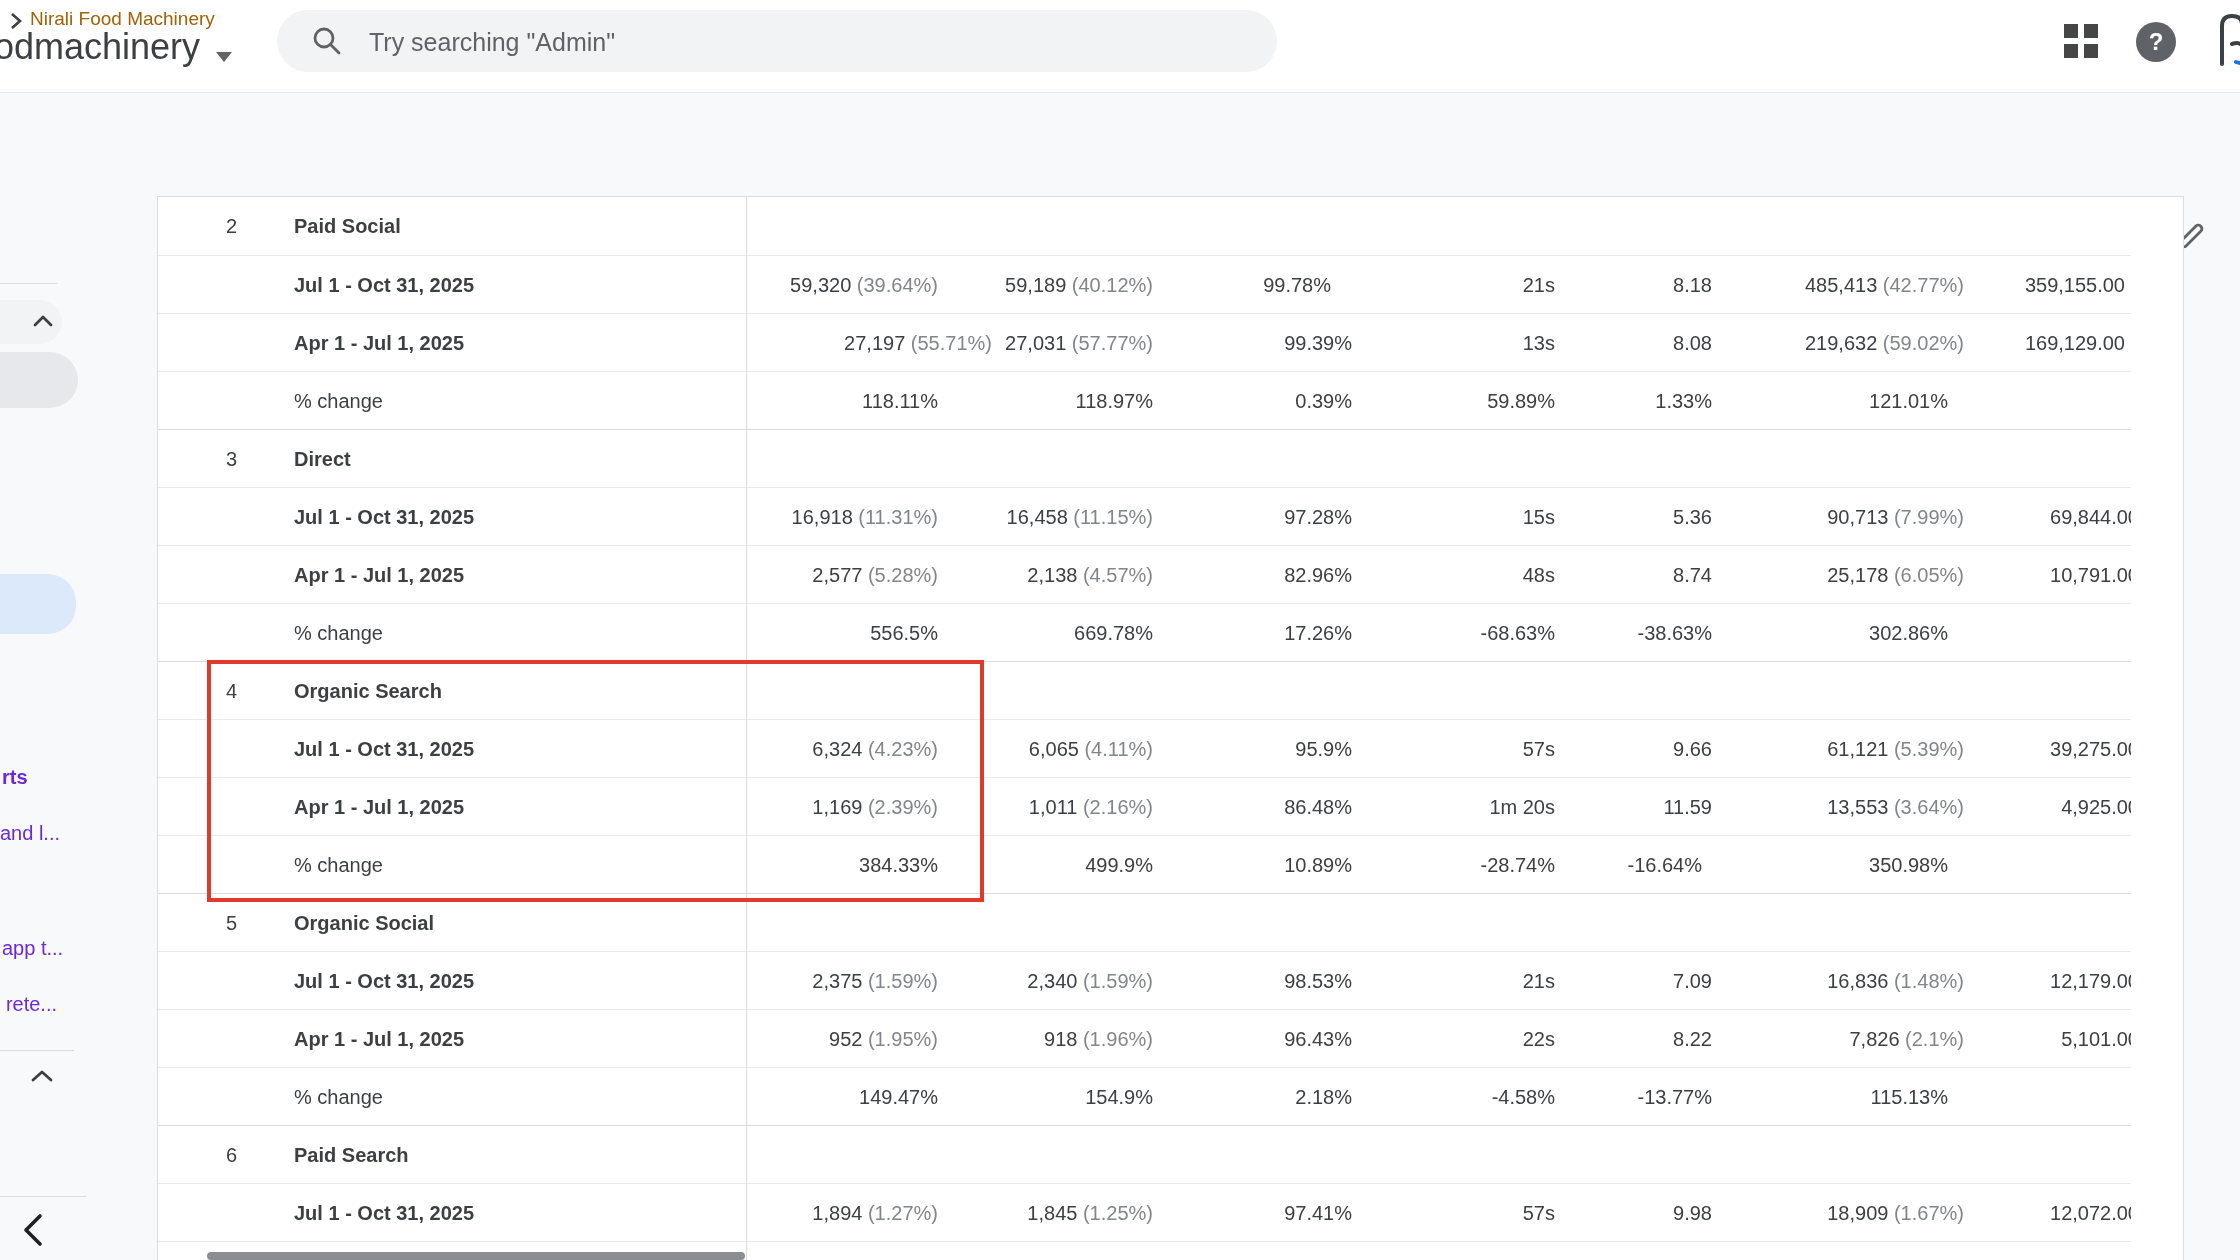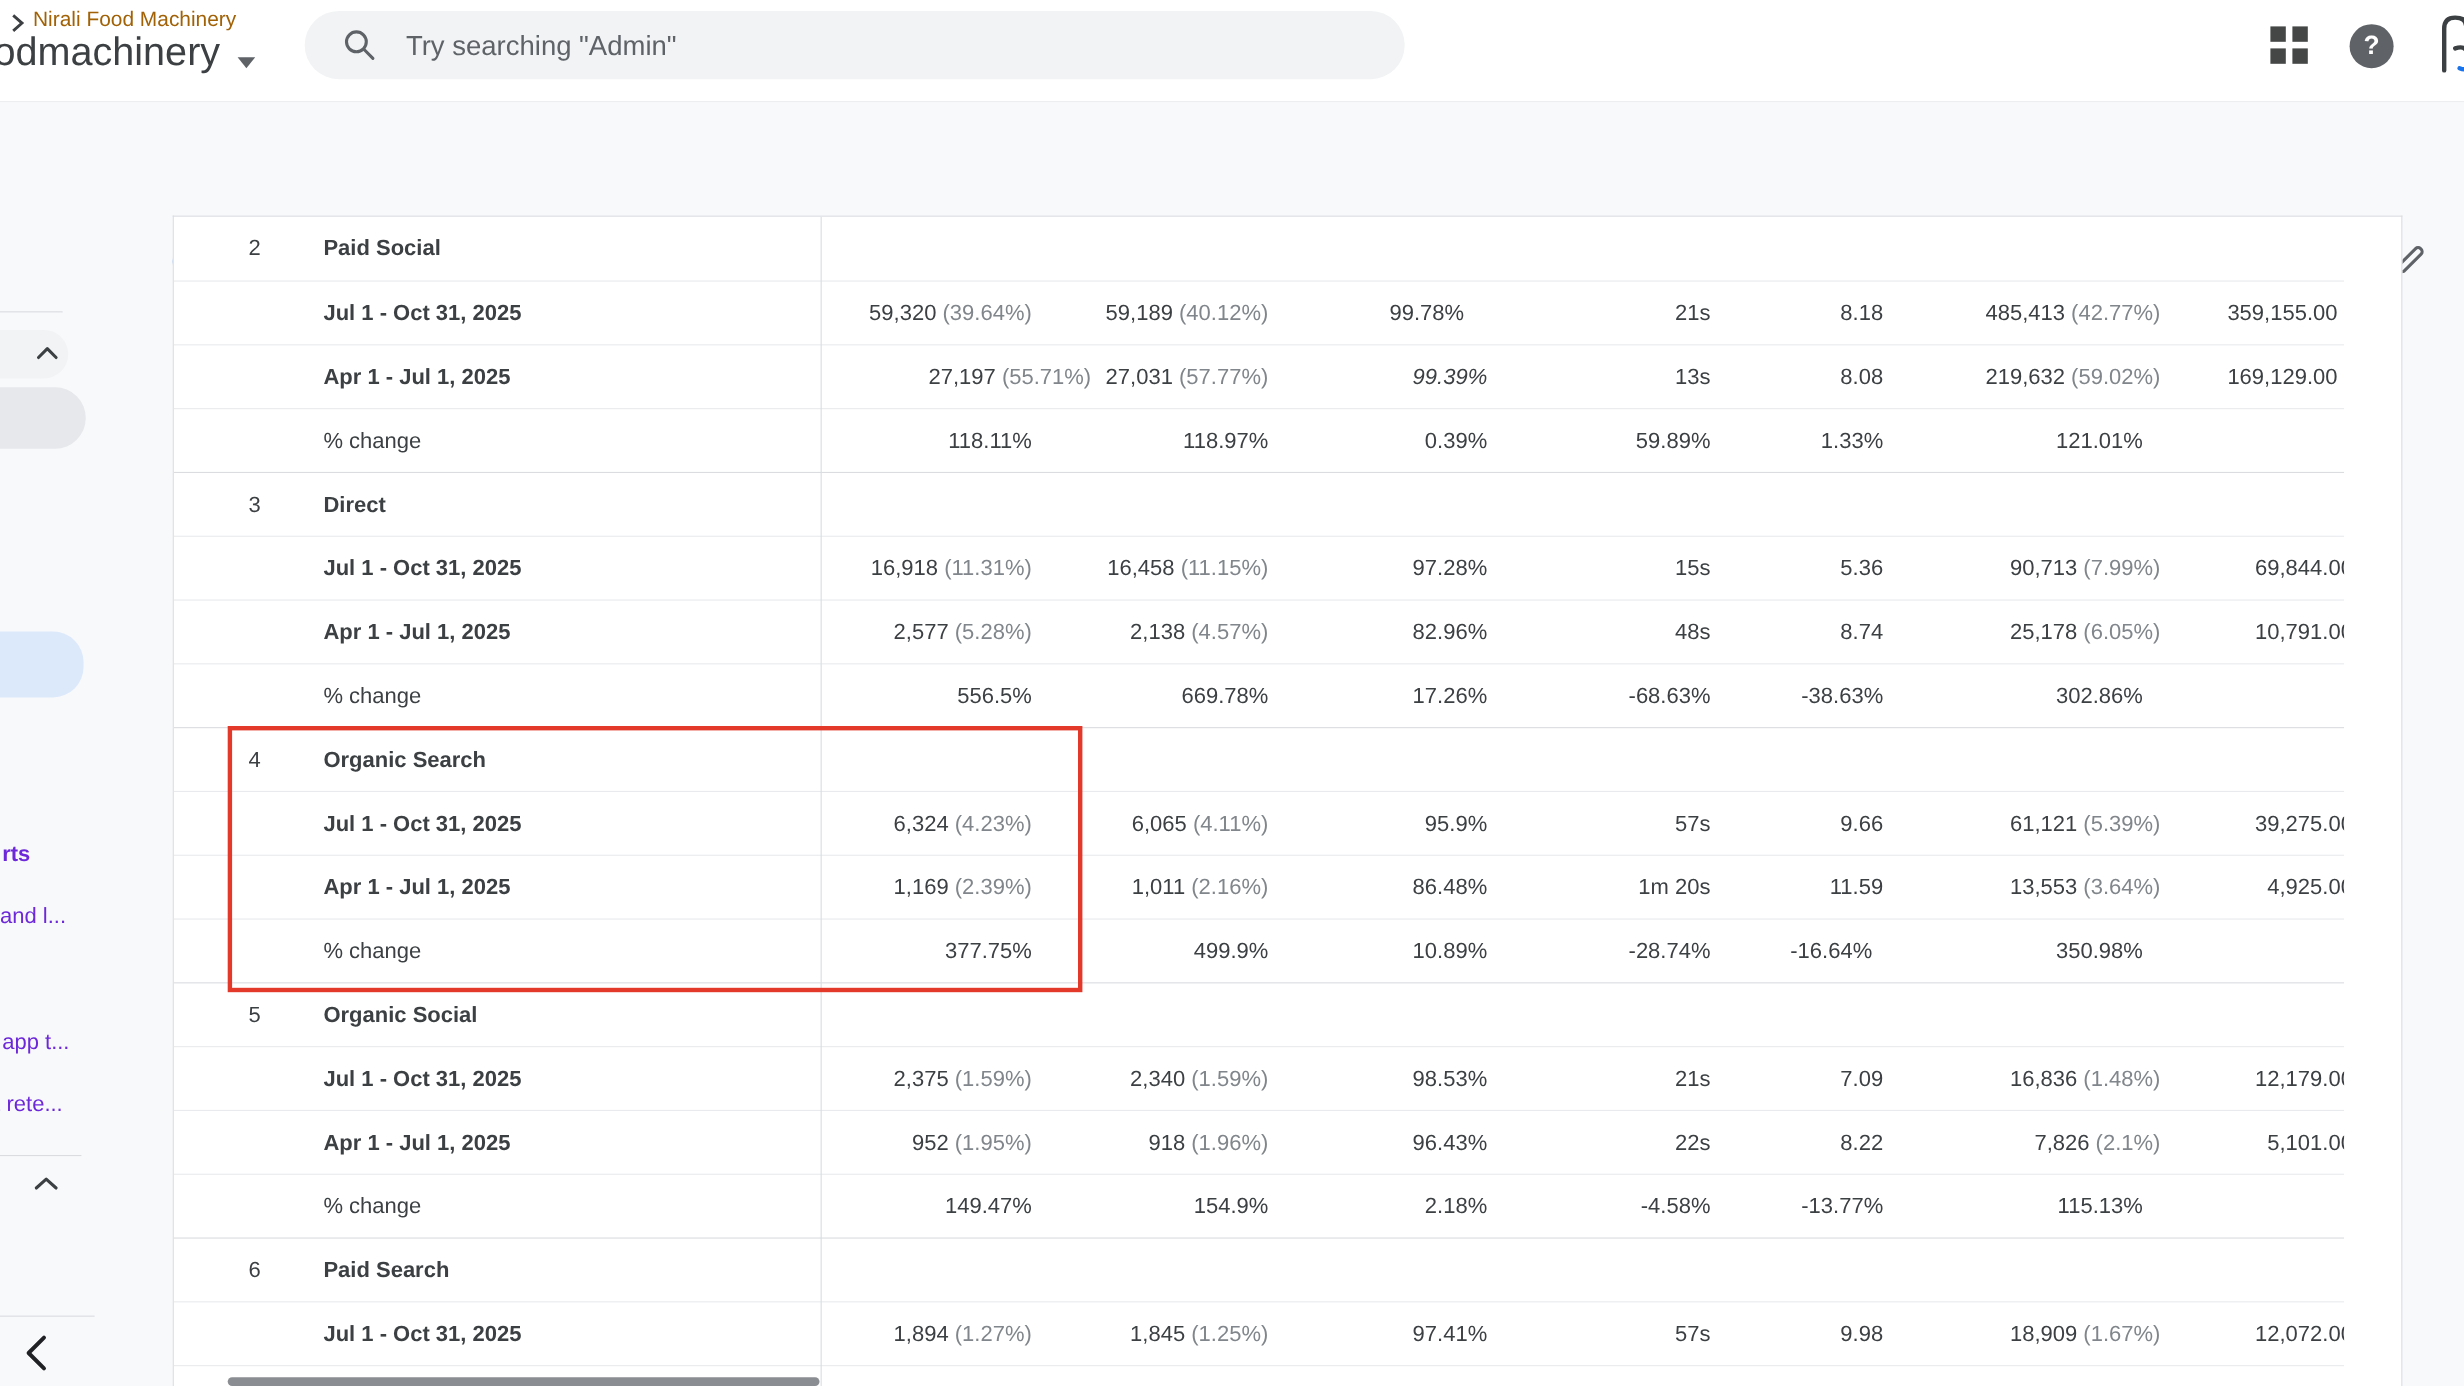--- a/index.html
+++ b/index.html
@@ -220,21 +220,21 @@
           <div class="cell" style="right: 800px;">99.78%</div>
           <div class="cell" style="right: 576px;">21s</div>
           <div class="cell" style="right: 419px;">8.18</div>
           <div class="cell" style="right: 167px;"><span>485,413</span><span class="share"> (42.77%)</span></div>
           <div class="cell" style="right: 6px;">359,155.00</div>
         </div>
         <div class="t-row data-row">
           <div class="c-label">Apr 1 - Jul 1, 2025</div>
           <div class="cell" style="right: 1139px; text-align: center;"><span>27,197</span><span class="share"> (55.71%)</span></div>
           <div class="cell" style="right: 978px;"><span>27,031</span><span class="share"> (57.77%)</span></div>
-          <div class="cell" style="right: 779px; font-style: italic;">99.39%</div>
+          <div class="cell" style="right: 779px;">99.39%</div>
           <div class="cell" style="right: 576px;">13s</div>
           <div class="cell" style="right: 419px;">8.08</div>
           <div class="cell" style="right: 167px;"><span>219,632</span><span class="share"> (59.02%)</span></div>
           <div class="cell" style="right: 6px;">169,129.00</div>
         </div>
         <div class="t-row data-row">
           <div class="c-label pct">% change</div>
           <div class="cell" style="right: 1193px;">118.11%</div>
           <div class="cell" style="right: 978px;">118.97%</div>
           <div class="cell" style="right: 779px;">0.39%</div>
@@ -294,21 +294,21 @@
           <div class="cell" style="right: 1193px;"><span>1,169</span><span class="share"> (2.39%)</span></div>
           <div class="cell" style="right: 978px;"><span>1,011</span><span class="share"> (2.16%)</span></div>
           <div class="cell" style="right: 779px;">86.48%</div>
           <div class="cell" style="right: 576px;">1m 20s</div>
           <div class="cell" style="right: 419px;">11.59</div>
           <div class="cell" style="right: 167px;"><span>13,553</span><span class="share"> (3.64%)</span></div>
           <div class="cell" style="right: -8px;">4,925.00</div>
         </div>
         <div class="t-row data-row">
           <div class="c-label pct">% change</div>
-          <div class="cell" style="right: 1193px;">377.75%</div>
+          <div class="cell" style="right: 1193px;">384.33%</div>
           <div class="cell" style="right: 978px;">499.9%</div>
           <div class="cell" style="right: 779px;">10.89%</div>
           <div class="cell" style="right: 576px;">-28.74%</div>
           <div class="cell" style="right: 429px;">-16.64%</div>
           <div class="cell" style="right: 183px;">350.98%</div>
         </div>
         <div class="t-row group-head">
           <div class="c-num">5</div>
           <div class="c-channel">Organic Social</div>
         </div>

